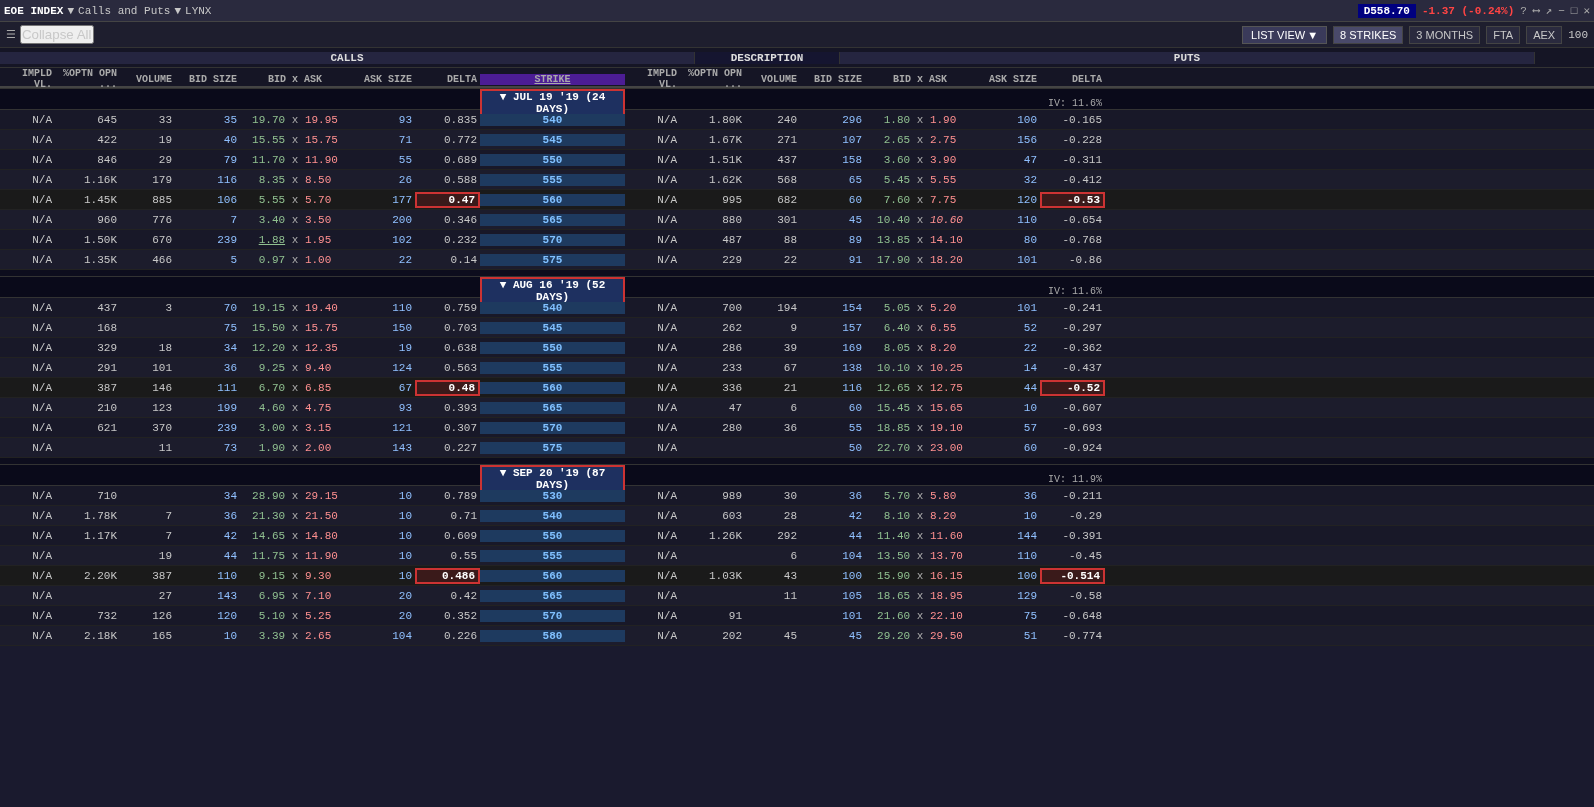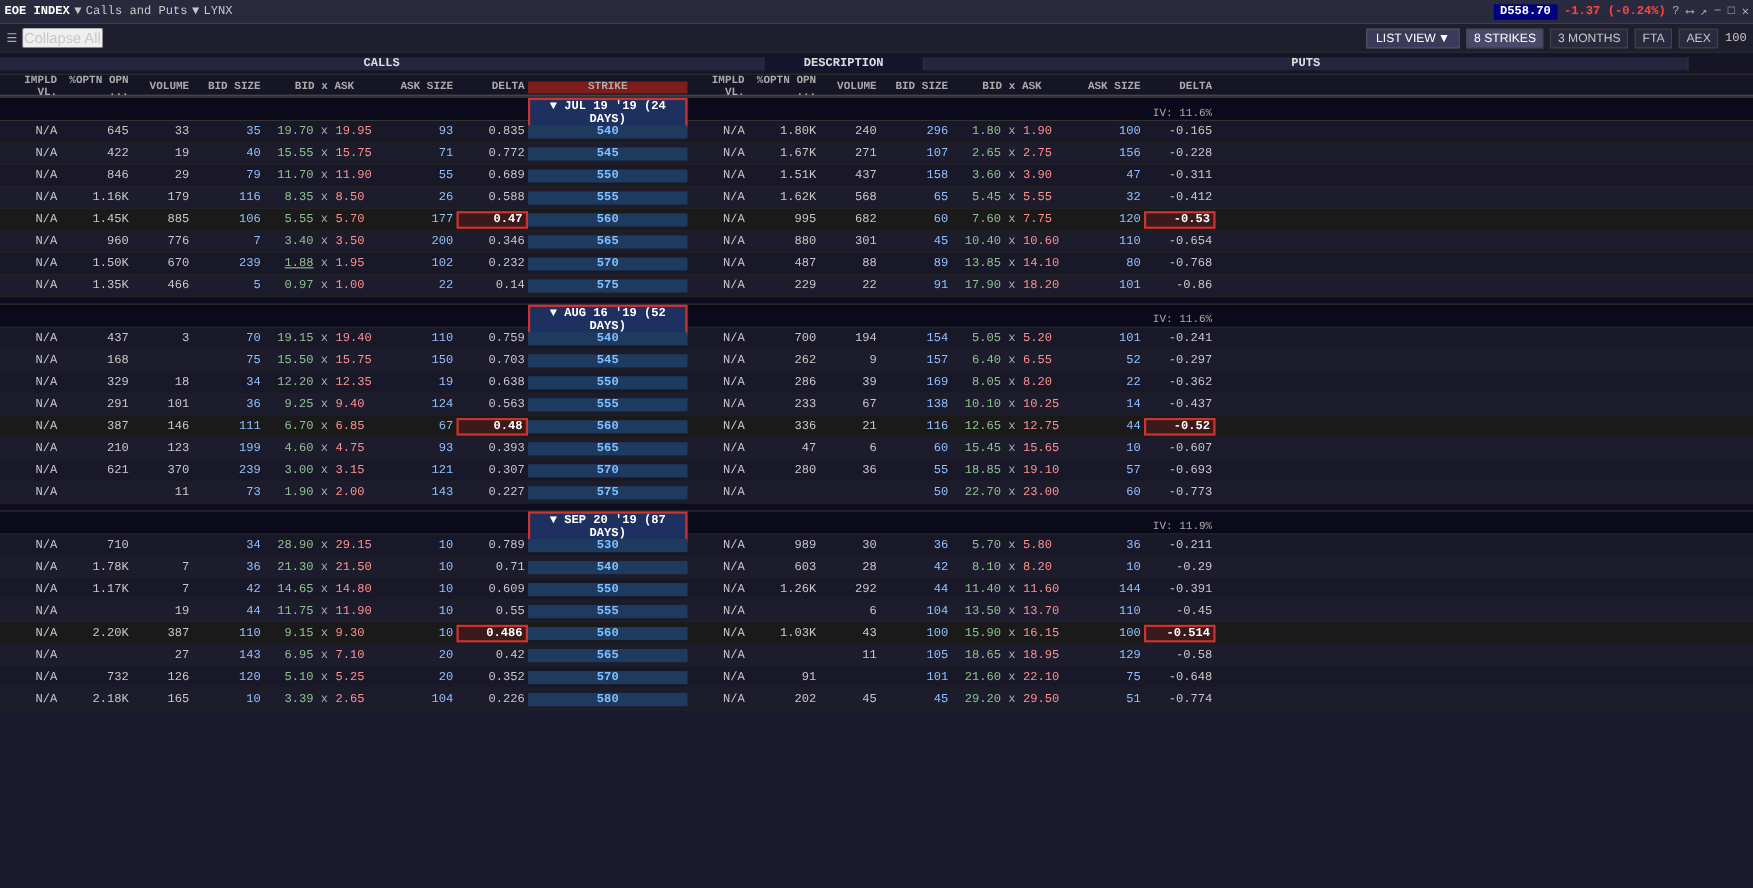--- a/index.html
+++ b/index.html
@@ -281,21 +281,21 @@
 </div>
 
 <div class="col-headers">
   <div class="hdr">IMPLD VL.</div>
   <div class="hdr">%OPTN OPN ...</div>
   <div class="hdr">VOLUME</div>
   <div class="hdr">BID SIZE</div>
   <div class="hdr center">BID x ASK</div>
   <div class="hdr">ASK SIZE</div>
   <div class="hdr">DELTA</div>
-  <div class="hdr center" style="background:#7f1d1d;">STRIKE</div>
+  <div class="hdr center" style="background:#4c1d95;text-decoration:underline;">STRIKE</div>
   <div class="hdr">IMPLD VL.</div>
   <div class="hdr">%OPTN OPN ...</div>
   <div class="hdr">VOLUME</div>
   <div class="hdr">BID SIZE</div>
   <div class="hdr center">BID x ASK</div>
   <div class="hdr">ASK SIZE</div>
   <div class="hdr">DELTA</div>
 </div>
 
 <div class="main-content">
@@ -408,21 +408,21 @@
         <div class="cell col-vol">776</div>
         <div class="cell col-bidsize">7</div>
         <div class="cell bid-ask-cell center"><span style="color: rgb(144, 192, 144);">3.40</span><span style="color: rgb(170, 170, 170);"> x </span><span style="color: rgb(255, 144, 144);">3.50</span></div>
         <div class="cell col-asksize">200</div>
         <div class="cell col-delta">0.346</div>
         <div class="cell col-strike center">565</div>
         <div class="cell col-impld">N/A</div>
         <div class="cell col-opn">880</div>
         <div class="cell col-vol">301</div>
         <div class="cell col-bidsize">45</div>
-        <div class="cell bid-ask-cell center"><span style="color: rgb(144, 192, 144);">10.40</span><span style="color: rgb(170, 170, 170);"> x </span><span style="color: rgb(255, 144, 144);">10.60</span></div>
+        <div class="cell bid-ask-cell center"><span style="color: rgb(144, 192, 144);">10.40</span><span style="color: rgb(170, 170, 170);"> x </span><span style="color: rgb(255, 144, 144); font-style: italic;">10.60</span></div>
         <div class="cell col-asksize">110</div>
         <div class="cell col-delta">-0.654</div>
       </div>
       <div class="row row-even">
         <div class="cell col-impld">N/A</div>
         <div class="cell col-opn">1.50K</div>
         <div class="cell col-vol">670</div>
         <div class="cell col-bidsize">239</div>
         <div class="cell bid-ask-cell center"><span style="color: rgb(144, 192, 144); text-decoration: underline;">1.88</span><span style="color: rgb(170, 170, 170);"> x </span><span style="color: rgb(255, 144, 144);">1.95</span></div>
         <div class="cell col-asksize">102</div>
@@ -598,21 +598,21 @@
         <div class="cell bid-ask-cell center"><span style="color: rgb(144, 192, 144);">1.90</span><span style="color: rgb(170, 170, 170);"> x </span><span style="color: rgb(255, 144, 144);">2.00</span></div>
         <div class="cell col-asksize">143</div>
         <div class="cell col-delta">0.227</div>
         <div class="cell col-strike center">575</div>
         <div class="cell col-impld">N/A</div>
         <div class="cell col-opn"></div>
         <div class="cell col-vol"></div>
         <div class="cell col-bidsize">50</div>
         <div class="cell bid-ask-cell center"><span style="color: rgb(144, 192, 144);">22.70</span><span style="color: rgb(170, 170, 170);"> x </span><span style="color: rgb(255, 144, 144);">23.00</span></div>
         <div class="cell col-asksize">60</div>
-        <div class="cell col-delta">-0.773</div>
+        <div class="cell col-delta">-0.924</div>
       </div>
       <div class="spacer-row"></div>
       <div class="expiry-row">
         <div></div>
         <div></div>
         <div></div>
         <div></div>
         <div></div>
         <div></div>
         <div></div>

